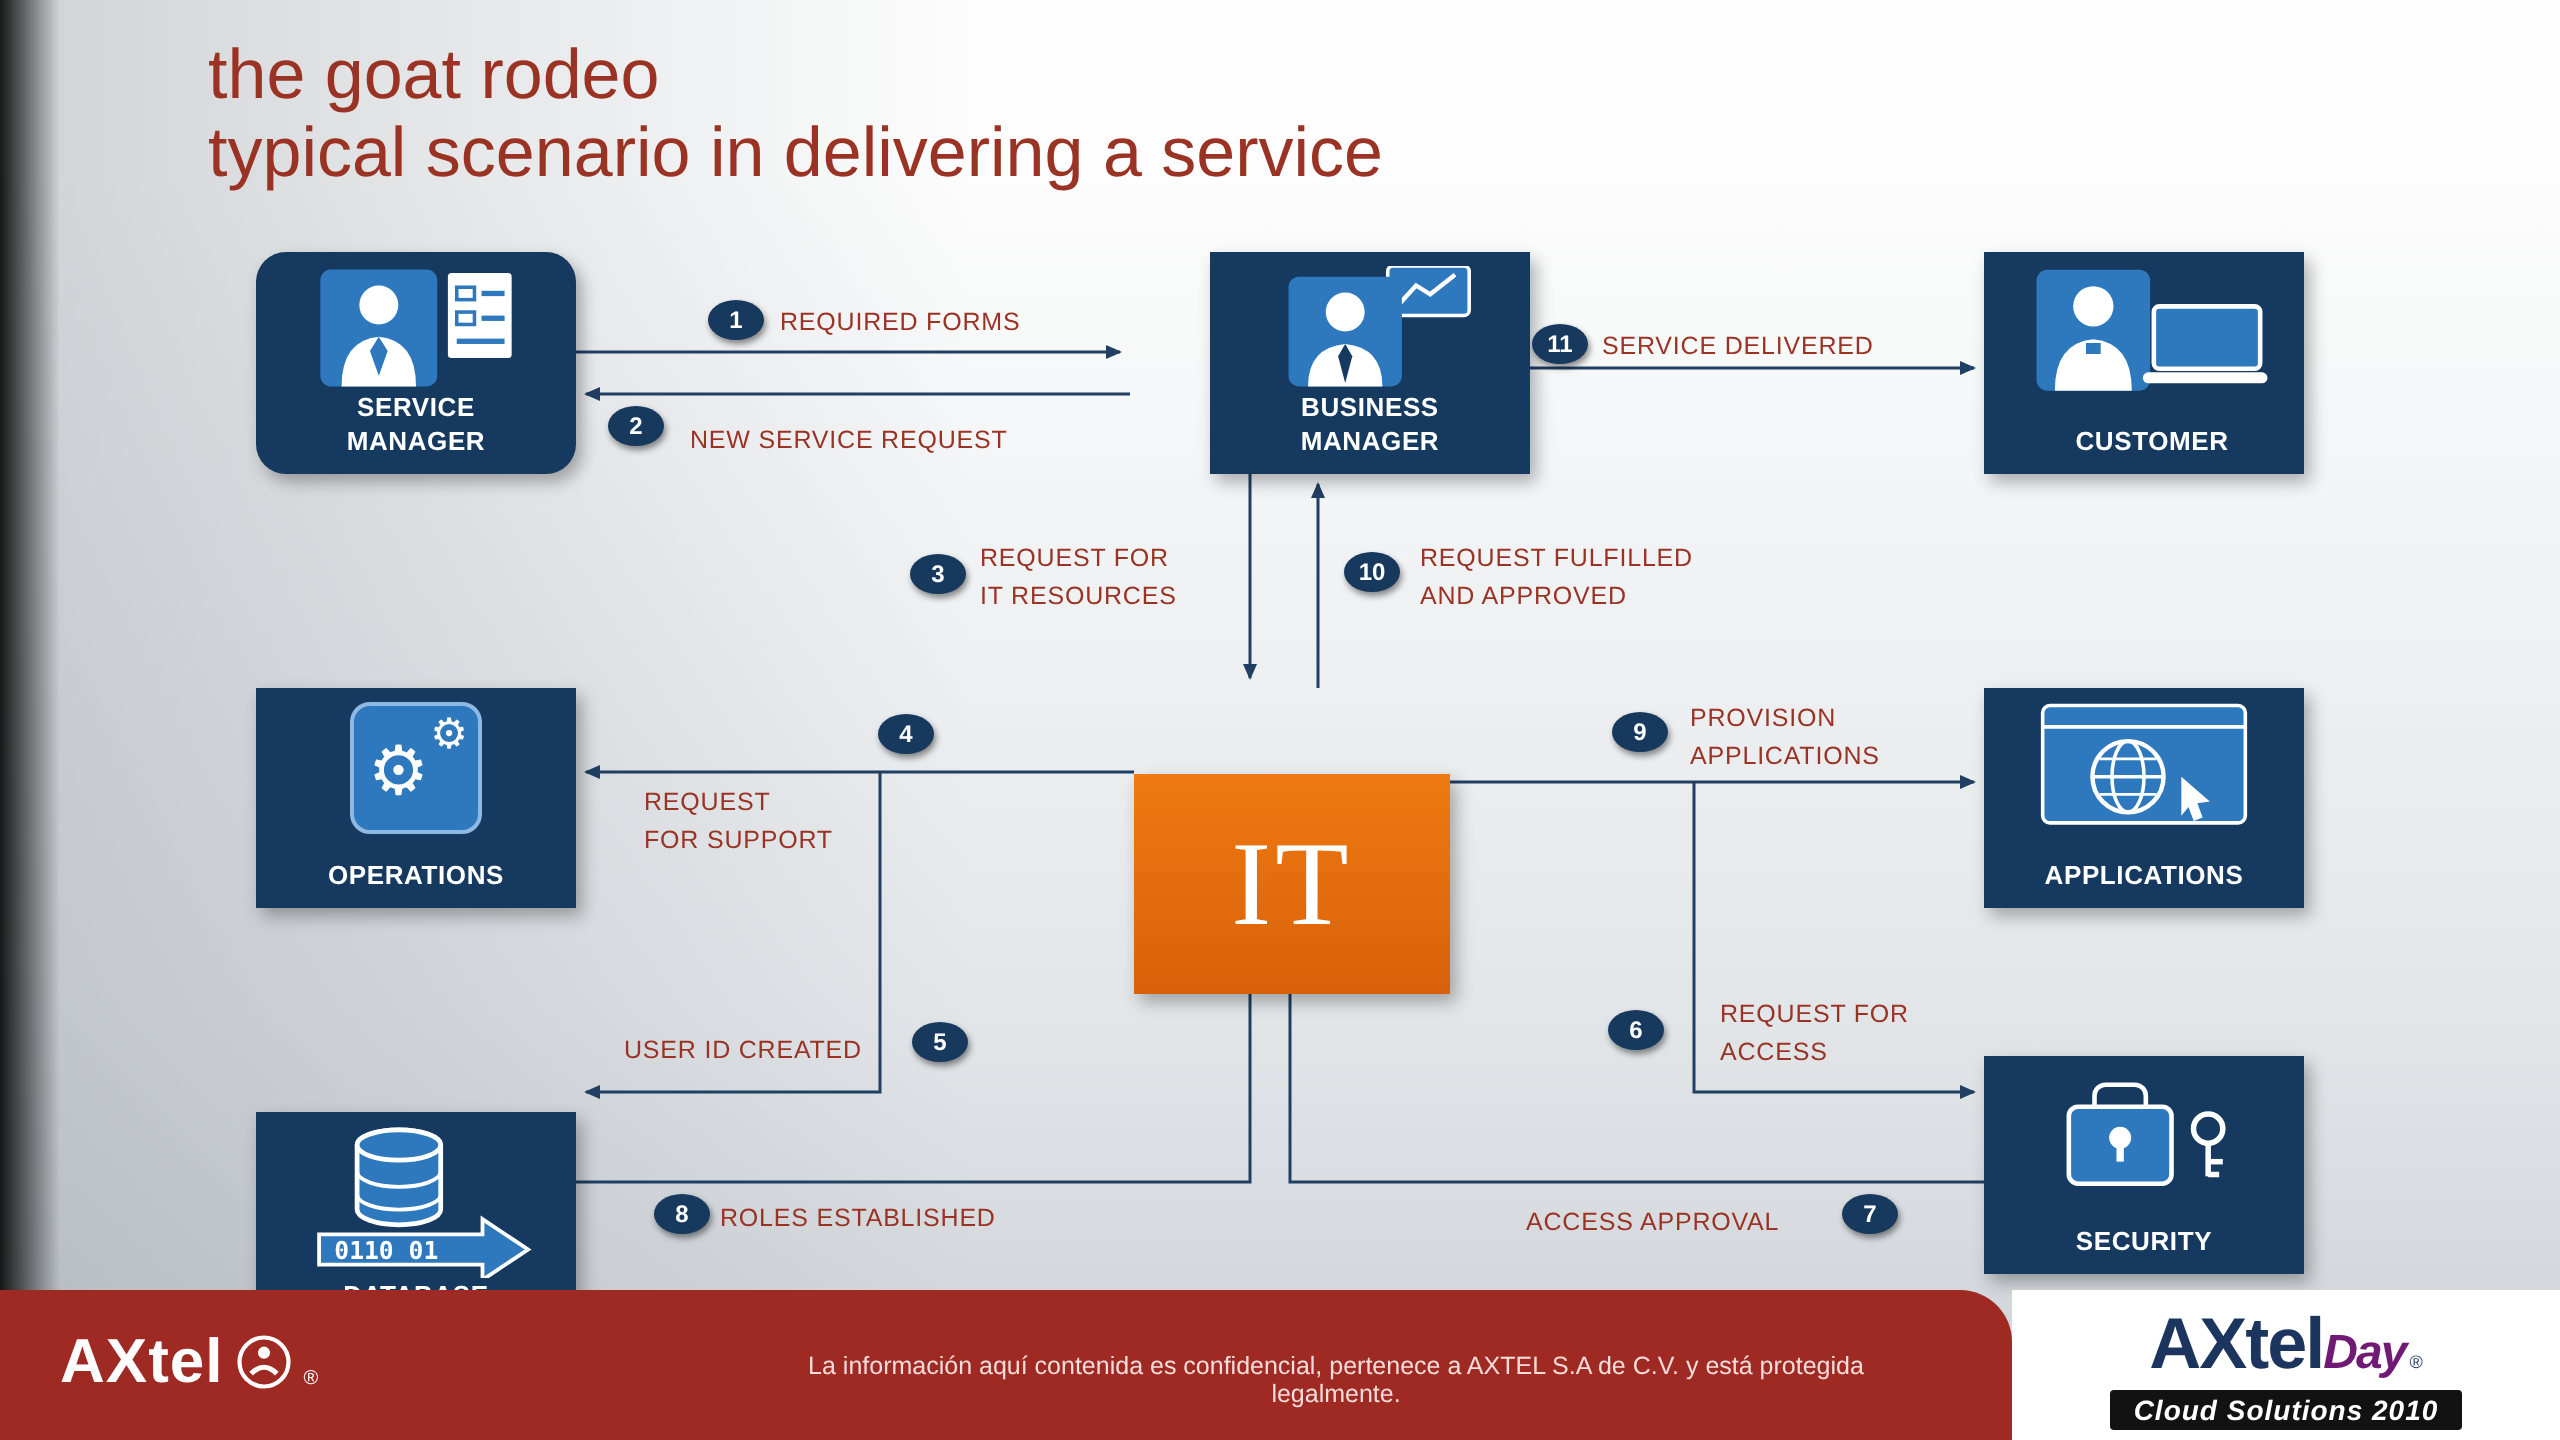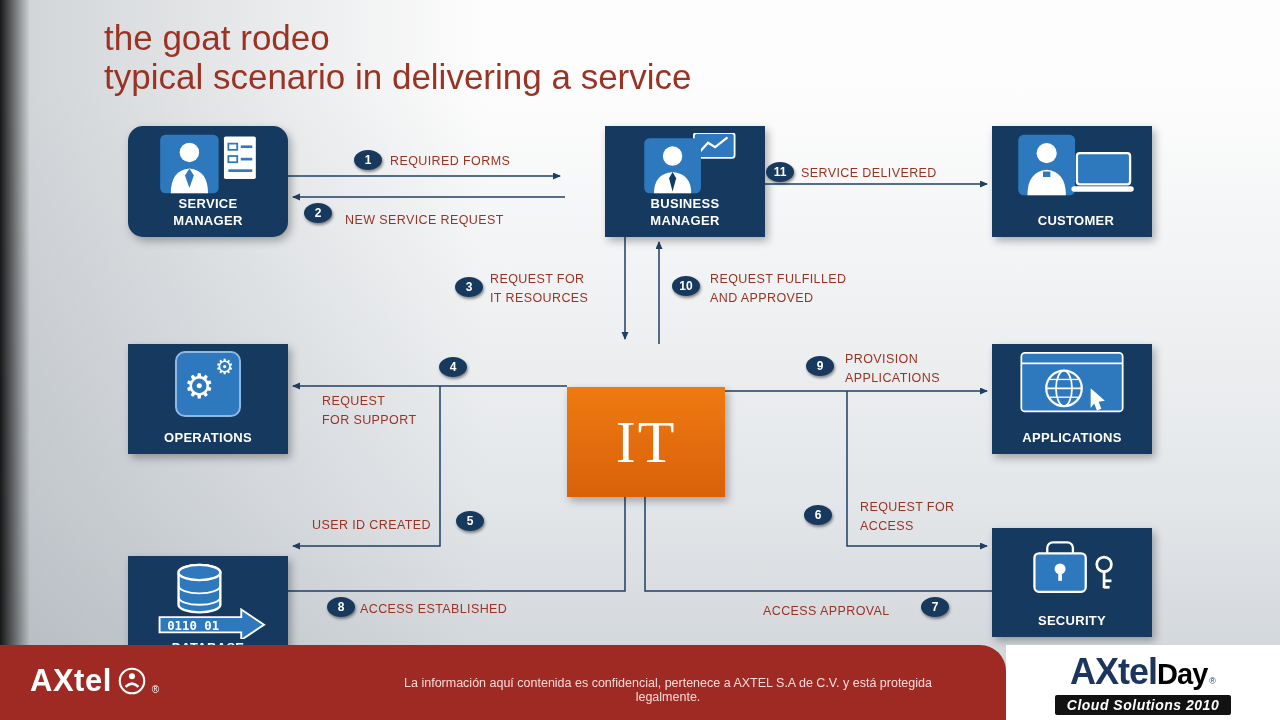--- a/index.html
+++ b/index.html
@@ -35,21 +35,21 @@
     background:#9e2a23; border-top-right-radius:26px;}
   .footer-logo {position:absolute; left:30px; top:18px; display:flex; align-items:center; gap:6px; color:#fff;}
   .footer-brand {font-size:31px; font-weight:bold; letter-spacing:0.5px;}
   .footer-reg {font-size:10px; align-self:flex-end; margin-bottom:4px;}
   .disclaimer {position:absolute; left:378px; top:31px; width:580px; text-align:center;
     color:#f6dcda; font-size:12.5px; font-weight:normal;}
   .footer-right {position:absolute; left:1006px; top:0; width:274px; height:75px; background:#ffffff;
     display:flex; flex-direction:column; align-items:center; justify-content:center;}
   .right-logo-row {display:flex; align-items:baseline;}
   .right-brand {color:#1c355e; font-size:36px; font-weight:bold; letter-spacing:-1px;}
-  .right-suffix {color:#000000; font-size:29px; font-weight:bold; letter-spacing:-1px;}
+  .right-suffix {color:#701a75; font-size:24px; font-weight:bold; letter-spacing:-1px;font-style:italic;}
   .right-reg {color:#1c355e; font-size:9px; margin-left:2px;}
   .right-tagline {background:#121212; color:#fff; font-size:14px; font-weight:bold; font-style:italic;
     padding:2px 12px; border-radius:2px; margin-top:2px; letter-spacing:0.5px;}
 </style>
 </head>
 <body>
 
 <div class="slide">
 
   <div class="left-strip"></div>
@@ -189,21 +189,21 @@
   <div class="step-label" style="left:390px; top:152px;">REQUIRED FORMS</div>
   <div class="step-label" style="left:345px; top:211px;">NEW SERVICE REQUEST</div>
   <div class="step-label" style="left:490px; top:270px;">REQUEST FOR
 IT RESOURCES</div>
   <div class="step-label" style="left:322px; top:360px;margin-top:32px;">REQUEST
 FOR SUPPORT</div>
   <div class="step-label" style="left:312px; top:516px;">USER ID CREATED</div>
   <div class="step-label" style="left:860px; top:498px;">REQUEST FOR
 ACCESS</div>
   <div class="step-label" style="left:763px; top:602px;">ACCESS APPROVAL</div>
-  <div class="step-label" style="left:360px; top:600px;">ACCESS ESTABLISHED</div>
+  <div class="step-label" style="left:360px; top:600px;">ROLES ESTABLISHED</div>
   <div class="step-label" style="left:845px; top:350px;">PROVISION
 APPLICATIONS</div>
   <div class="step-label" style="left:710px; top:270px;">REQUEST FULFILLED
 AND APPROVED</div>
   <div class="step-label" style="left:801px; top:164px;">SERVICE DELIVERED</div>
 
   <div class="footer">
     <div class="footer-bar">
       <div class="footer-logo">
         <span class="footer-brand">AXtel</span>

